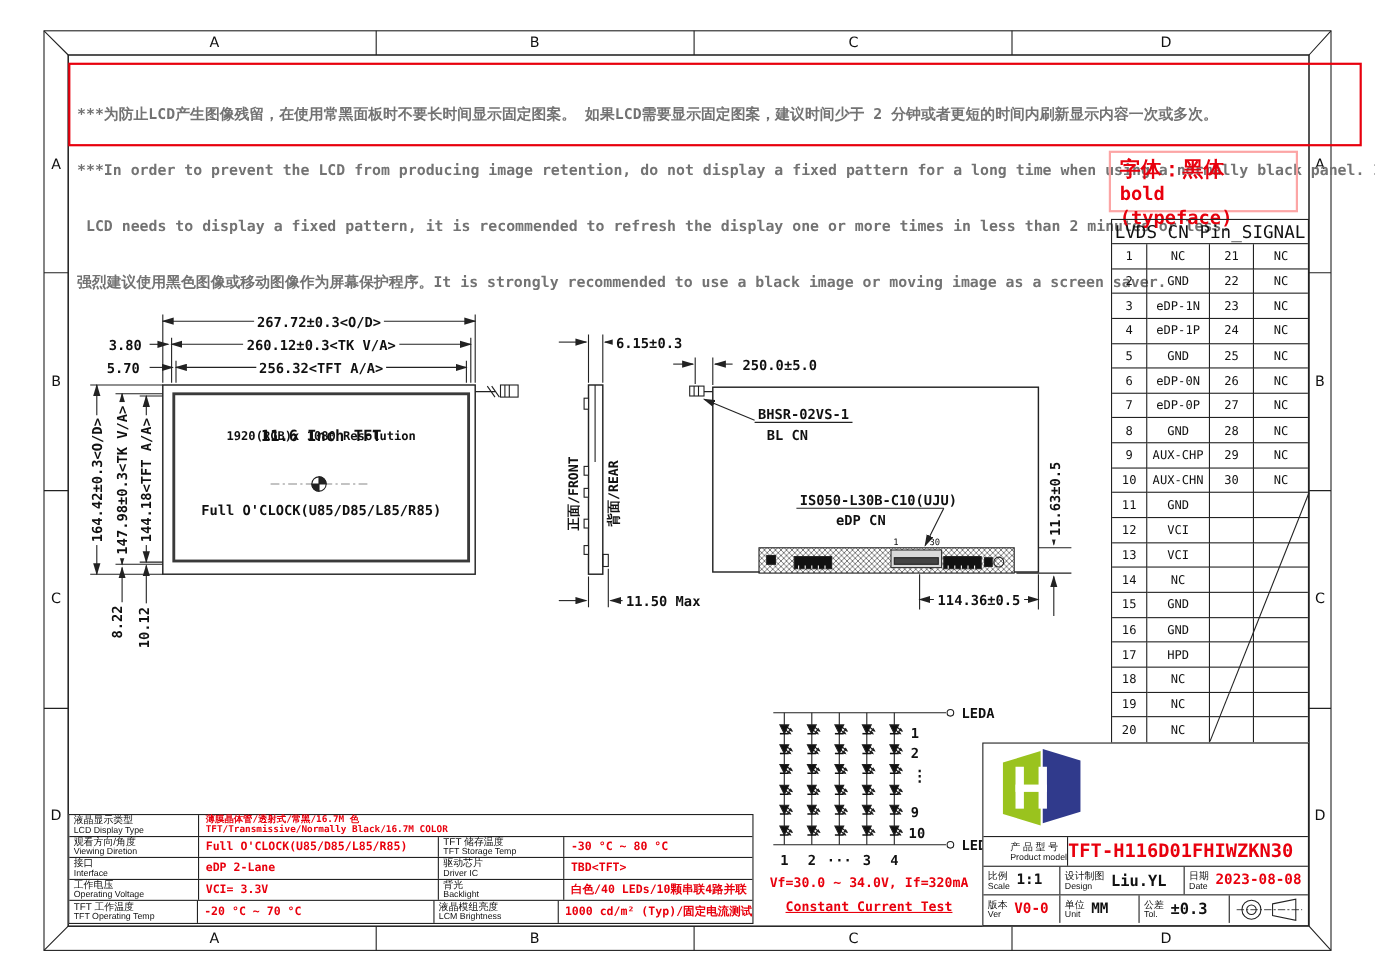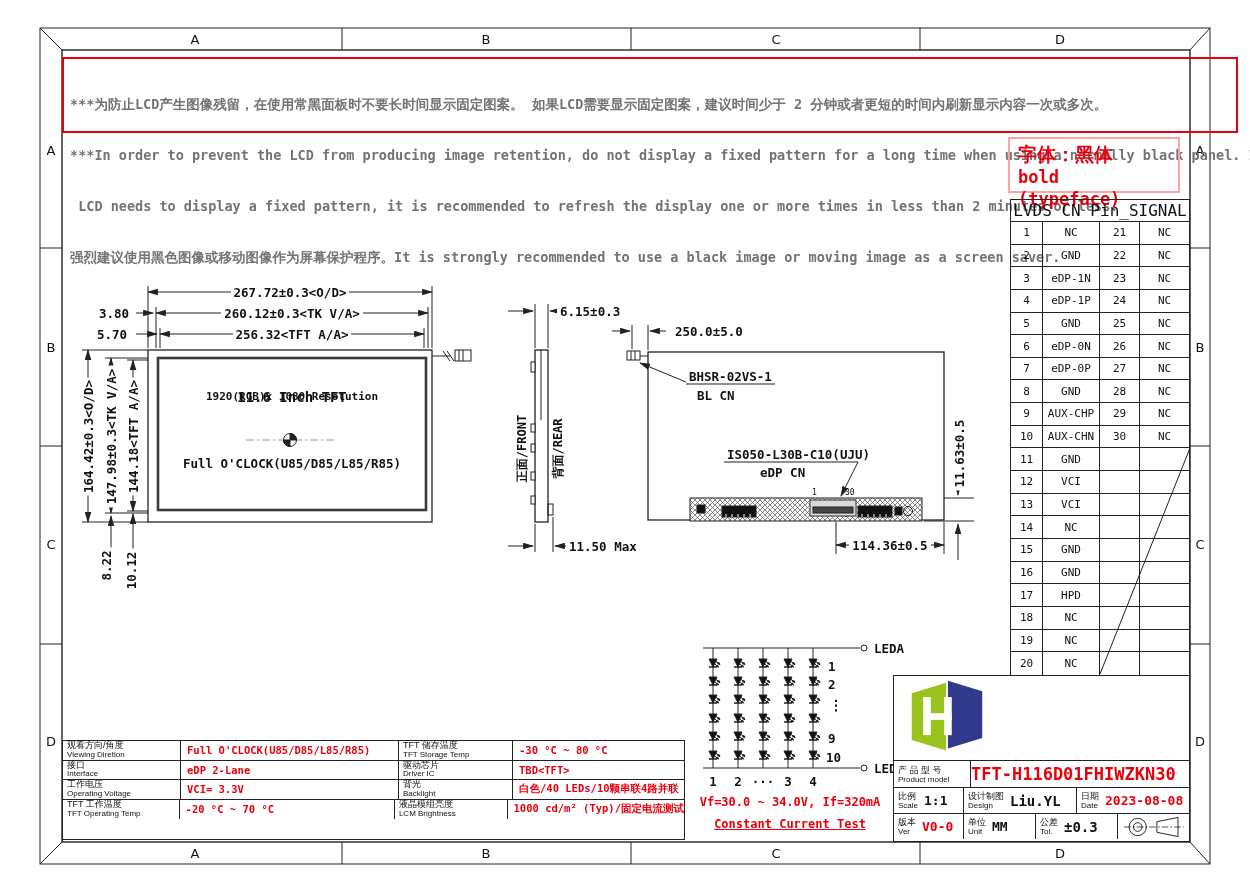--- a/index.html
+++ b/index.html
@@ -434,20 +434,30 @@
   <div class="lbl dim ctr" style="left:725px;top:774px;width:26px;">2</div>
   <div class="lbl dim ctr" style="left:750px;top:774px;width:26px;">···</div>
   <div class="lbl dim ctr" style="left:775px;top:774px;width:26px;">3</div>
   <div class="lbl dim ctr" style="left:800px;top:774px;width:26px;">4</div>
   <div class="lbl dim ctr red" style="left:695px;top:795px;width:190px;font-size:12px;">Vf=30.0 ~ 34.0V, If=320mA</div>
   <div class="lbl dim ctr red" style="left:695px;top:817px;width:190px;font-size:12px;text-decoration:underline;">Constant Current Test</div>
 
   <div class="spectbl">
     <div class="srow">
       <div class="slab sl1">
+        <div class="cn">液晶显示类型</div>
+        <div class="en">LCD Display Type</div>
+      </div>
+      <div class="svwide">
+        <div>薄膜晶体管/透射式/常黑/16.7M 色</div>
+        <div>TFT/Transmissive/Normally Black/16.7M COLOR</div>
+      </div>
+    </div>
+    <div class="srow">
+      <div class="slab sl1">
           <div class="cn">观看方向/角度</div>
           <div class="en">Viewing Diretion</div>
         </div>
       <div class="sval sv1">Full O'CLOCK(U85/D85/L85/R85)</div>
       <div class="slab sl2">
           <div class="cn">TFT 储存温度</div>
           <div class="en">TFT Storage Temp</div>
         </div>
       <div class="sval sv2">-30 °C ~ 80 °C</div>
     </div>
@@ -493,21 +503,21 @@
     <div class="trow logo">
       <svg width="86" height="80" style="position:absolute;left:10px;top:2px;" viewBox="0 0 90 84">
         <polygon points="8,16 44,5 44,76 8,65" fill="#9ac31e"></polygon>
         <polygon points="46,3 82,14 82,63 46,74" fill="#303a8c"></polygon>
         <rect x="20" y="20" width="8" height="40" fill="#fff"></rect>
         <rect x="42" y="20" width="8" height="40" fill="#fff"></rect>
         <rect x="20" y="37" width="30" height="7" fill="#fff"></rect>
       </svg>
     </div>
     <div class="trow prod">
-      <div class="tcell" style="width:77px;">
+      <div class="tcell" style="width:77px;justify-content:flex-end;">
         <div class="tlab">
           <div class="cn">产 品 型 号</div>
           <div class="en">Product model</div>
         </div>
       </div>
       <div class="tcell model">TFT-H116D01FHIWZKN30</div>
     </div>
     <div class="trow scale">
       <div class="tcell" style="width:70px;">
         <div class="tlab">

